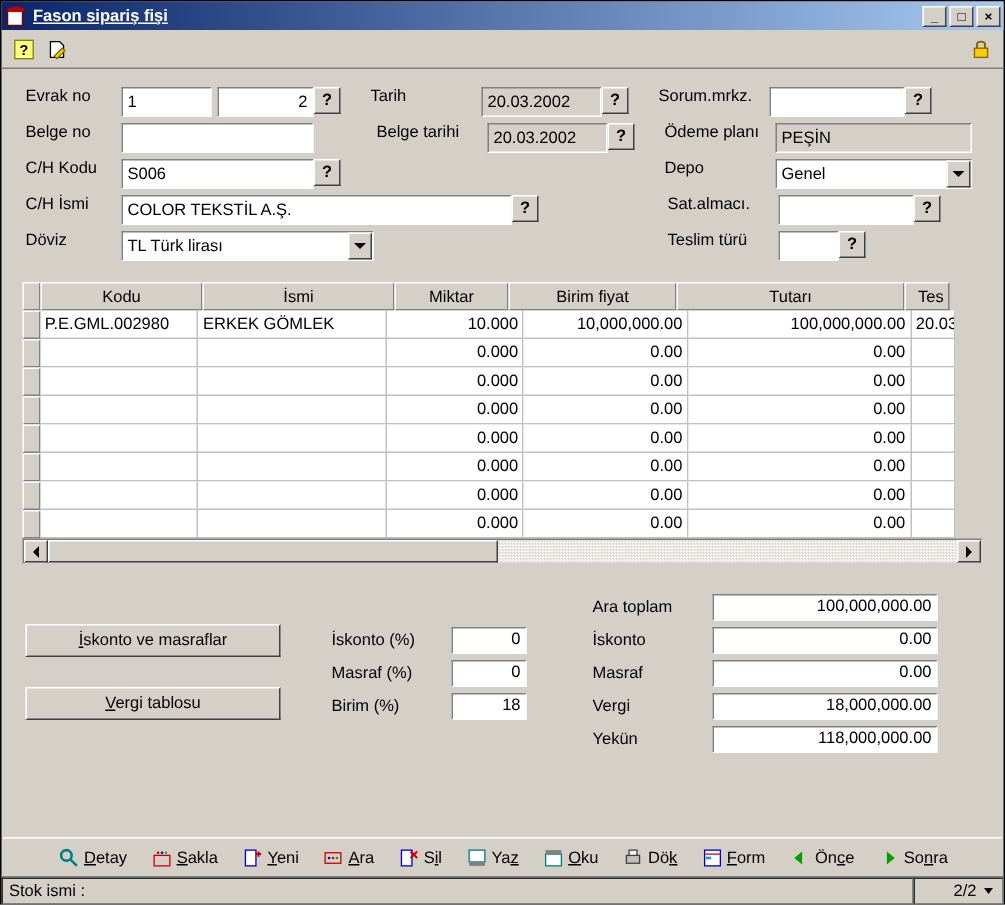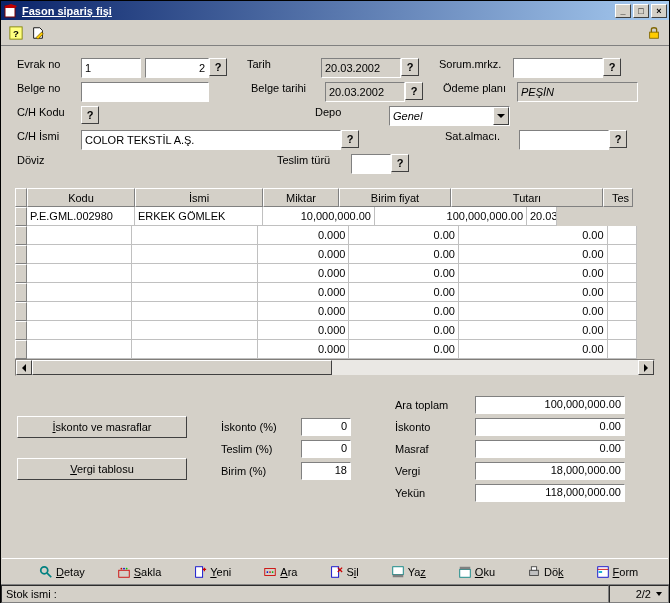--- a/index.html
+++ b/index.html
@@ -17,21 +17,21 @@
 .form-area { padding: 10px 16px 4px 16px; }
 .form-row { display: flex; height: 22px; align-items: flex-start; margin-bottom: 2px; }
 .flabel { width: 64px; }
 .flabel2 { width: 74px; }
 .sep { width: 20px; }
 .input { background: #fff; border: 1px solid #808080; border-right-color: #fff; border-bottom-color: #fff; height: 20px; padding: 1px 3px; display: flex; align-items: center; position: relative; }
 .input.w60 { width: 60px; }
 .input.w64 { width: 64px; }
 .input.w80 { width: 80px; }
 .input.w90 { width: 90px; }
-.input.w108 { width: 121px; font-style: italic; }
+.input.w108 { width: 131px; }
 .input.w168 { width: 168px; }
 .input.w260 { width: 260px; }
 .input.ro { background: #d4d0c8; }
 .qbtn { width: 18px; height: 18px; background: #d4d0c8; border: 1px solid #fff; border-right-color: #404040; border-bottom-color: #404040; display: flex; align-items: center; justify-content: center; font-weight: bold; cursor: pointer; }
 .combo-arrow { width: 16px; height: 18px; background: #d4d0c8; border: 1px solid #fff; border-right-color: #404040; border-bottom-color: #404040; display: flex; align-items: center; justify-content: center; cursor: pointer; }
 .combo-arrow::after { content: ''; width: 0; height: 0; border-left: 4px solid transparent; border-right: 4px solid transparent; border-top: 4px solid #000; }
 .grid { margin: 6px 32px 0 14px; }
 .grid-head { display: flex; }
 .gh { background: #d4d0c8; border: 1px solid #fff; border-right-color: #808080; border-bottom-color: #808080; height: 19px; display: flex; align-items: center; justify-content: center; font-size: 11px; }
 .gh.rowhead { width: 12px; }
@@ -50,21 +50,21 @@
 .bottom-area { display: flex; padding: 18px 16px 4px 16px; gap: 24px; }
 .btn-col { width: 180px; }
 .big-btn { width: 170px; height: 22px; background: #d4d0c8; border: 1px solid #fff; border-right-color: #404040; border-bottom-color: #404040; display: flex; align-items: center; justify-content: center; cursor: pointer; margin-bottom: 20px; }
 .big-btn span { border-bottom: 1px solid #000; display: inline; }
 .totals-col { flex: 1; }
 .trow { display: flex; height: 22px; align-items: center; margin-bottom: 0; }
 .tlabel { width: 80px; }
 .tinput { background: #fff; border: 1px solid #808080; border-right-color: #fff; border-bottom-color: #fff; height: 18px; width: 50px; padding: 1px 3px; text-align: right; }
 .rlabel { width: 80px; }
 .rinput { background: #fff; border: 1px solid #808080; border-right-color: #fff; border-bottom-color: #fff; height: 18px; width: 150px; padding: 1px 3px; text-align: right; }
-.toolbar-bottom { position: absolute; bottom: 18px; left: 1px; right: 1px; height: 26px; border-top: 1px solid #fff; display: flex; align-items: center; padding: 2px 30px; gap: 18px; }
+.toolbar-bottom { position: absolute; bottom: 18px; left: 1px; right: 1px; height: 26px; border-top: 1px solid #fff; display: flex; align-items: center; padding: 2px 30px; gap: 2px; }
 .tool-btn { height: 22px; padding: 0 6px; display: flex; align-items: center; gap: 3px; cursor: pointer; border: 1px solid transparent; }
 .statusbar { position: absolute; bottom: 0; left: 0; right: 0; height: 18px; border-top: 1px solid #808080; display: flex; text-align: right; }
 .status-cell { border: 1px solid #808080; border-right-color: #fff; border-bottom-color: #fff; padding: 1px 4px; height: 18px; display: flex; align-items: center; }
 .status-cell.main { flex: 1; border: 1px inset #808080; }
 .status-cell.page { width: 60px; justify-content: flex-end; border: 1px inset #808080; }
 .ico { width: 14px; height: 14px; }
 </style>
 </head>
 <body>
 
@@ -146,20 +146,23 @@
         <div class="qbtn">?</div>
         <div class="sep"></div>
         <div class="flabel2">Ödeme planı</div>
         <div class="input w108 ro">
             <span>PEŞİN</span>
           </div>
       </div>
 
       <div class="form-row">
         <div class="flabel">C/H Kodu</div>
+        <div class="input" style="width:128px">
+            <span>S006</span>
+          </div>
         <div class="qbtn">?</div>
         <div style="width:4px"></div>
         <div class="sep"></div>
         <div class="flabel2"></div>
         <div style="width:98px"></div>
         <div class="sep"></div>
         <div class="flabel2">Depo</div>
         <div class="input w108" style="padding-right:0">
           <span style="flex:1">Genel</span>
           <div class="combo-arrow"></div>
@@ -175,20 +178,24 @@
         <div style="width:86px"></div>
         <div class="flabel2">Sat.almacı.</div>
         <div class="input w90">
             <span></span>
           </div>
         <div class="qbtn">?</div>
       </div>
 
       <div class="form-row">
         <div class="flabel">Döviz</div>
+        <div class="input w168" style="padding-right:0">
+          <span style="flex:1">TL  Türk lirası</span>
+          <div class="combo-arrow"></div>
+        </div>
         <div style="width:196px"></div>
         <div class="flabel2">Teslim türü</div>
         <div class="input" style="width:40px">
             <span></span>
           </div>
         <div class="qbtn">?</div>
       </div>
     </div>
 
     <div class="grid">
@@ -199,20 +206,21 @@
         <div class="gh" style="width:76px">Miktar</div>
         <div class="gh" style="width:112px">Birim fiyat</div>
         <div class="gh" style="width:152px">Tutarı</div>
         <div class="gh" style="width:30px;justify-content:flex-start;padding-left:8px">Tes</div>
       </div>
       <div class="grid-body" id="grid-body">
           <div class="gr">
             <div class="rh"></div>
             <div class="gc" style="width:108px">P.E.GML.002980</div>
             <div class="gc" style="width:128px">ERKEK GÖMLEK</div>
+            <div class="gc ar" style="width:94px">10.000</div>
             <div class="gc ar" style="width:112px">10,000,000.00</div>
             <div class="gc ar" style="width:152px">100,000,000.00</div>
             <div class="gc" style="width:30px">20.03.20</div>
           </div>
           <div class="gr">
             <div class="rh"></div>
             <div class="gc" style="width:108px"></div>
             <div class="gc" style="width:128px"></div>
             <div class="gc ar" style="width:94px">0.000</div>
             <div class="gc ar" style="width:112px">0.00</div>
@@ -292,21 +300,21 @@
             <span style="border:none"><u>V</u>ergi tablosu</span>
           </div>
       </div>
       <div style="width:150px">
         <div style="height:22px"></div>
         <div class="trow">
           <div class="tlabel">İskonto (%)</div>
           <div class="tinput">0</div>
         </div>
         <div class="trow">
-          <div class="tlabel">Teslim (%)</div>
+          <div class="tlabel">Masraf (%)</div>
           <div class="tinput">0</div>
         </div>
         <div class="trow">
           <div class="tlabel">Birim   (%)</div>
           <div class="tinput">18</div>
         </div>
       </div>
       <div class="totals-col">
         <div class="trow">
           <div class="rlabel">Ara toplam</div>

